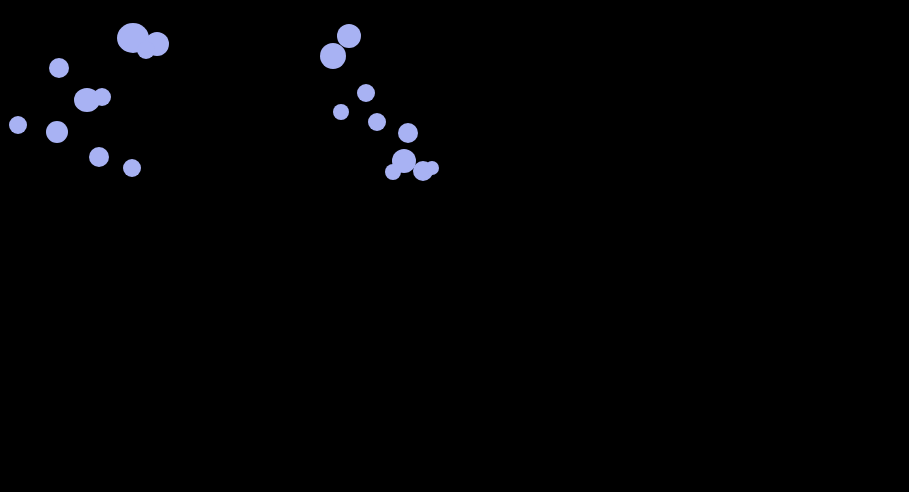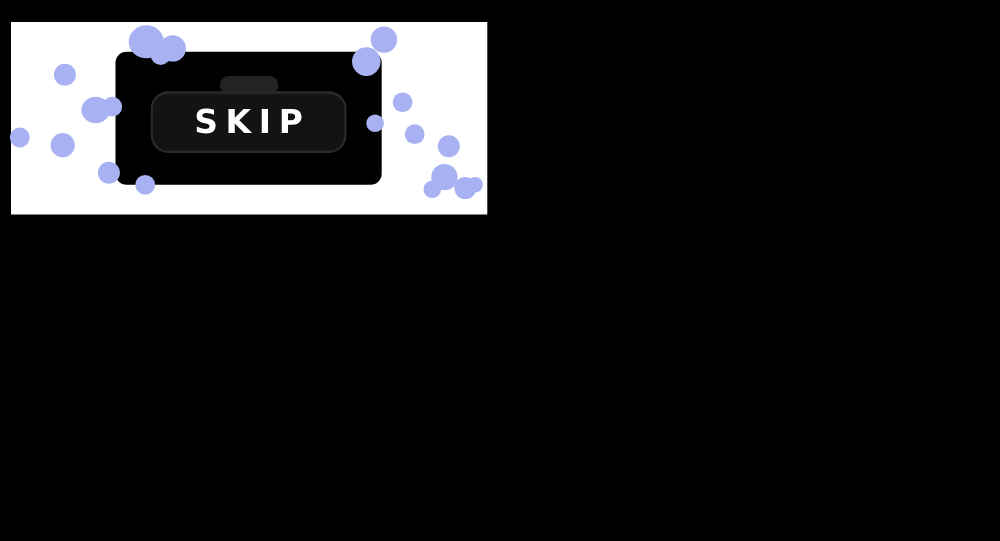--- a/index.html
+++ b/index.html
@@ -72,28 +72,20 @@
     position: absolute;
     border-radius: 50%;
     background: var(--blob, #a8b2f3);
   }
 </style>
 </head>
 <body>
 
 <div class="stage">
 
-  <div class="ad-card">
-
-    <div class="ad-panel">
-      <div class="panel-tab"></div>
-      <button class="skip-btn">SKIP</button>
-    </div>
-
-  </div>
 
   <div class="blob-layer" id="blobs">
       <div class="blob" style="left: 117px; top: 23px; width: 32px; height: 30px;"></div>
       <div class="blob" style="left: 145px; top: 32px; width: 24px; height: 24px;"></div>
       <div class="blob" style="left: 137px; top: 41px; width: 18px; height: 18px;"></div>
       <div class="blob" style="left: 337px; top: 24px; width: 24px; height: 24px;"></div>
       <div class="blob" style="left: 320px; top: 43px; width: 26px; height: 26px;"></div>
       <div class="blob" style="left: 49px; top: 58px; width: 20px; height: 20px;"></div>
       <div class="blob" style="left: 74px; top: 88px; width: 26px; height: 24px;"></div>
       <div class="blob" style="left: 93px; top: 88px; width: 18px; height: 18px;"></div>

